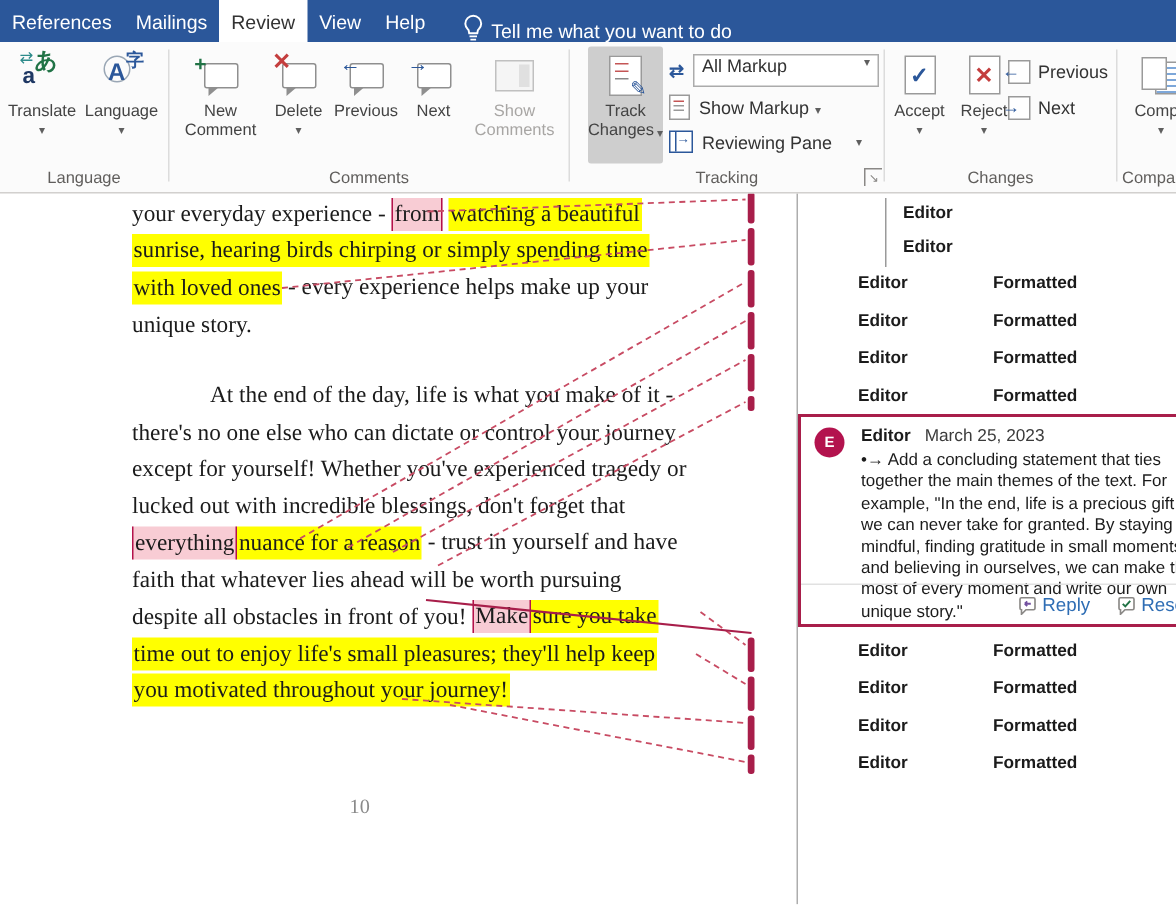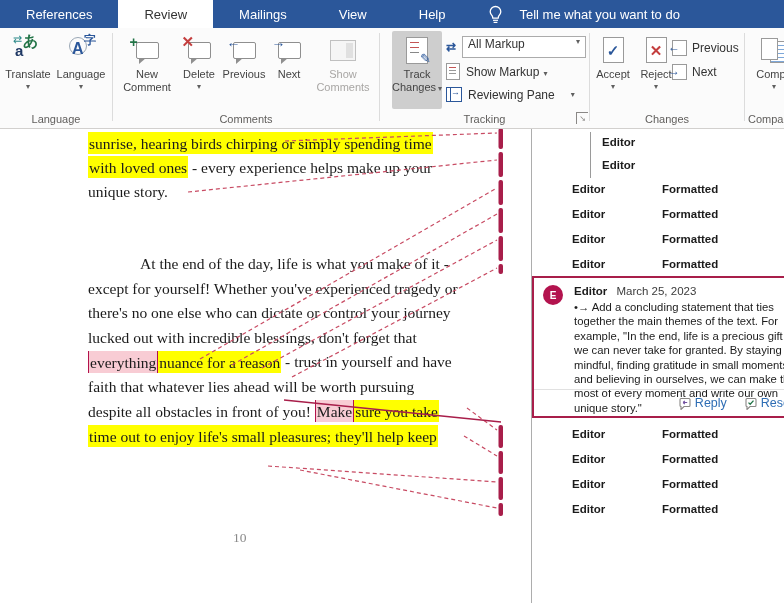--- a/index.html
+++ b/index.html
@@ -3,23 +3,23 @@
 <meta charset="utf-8">
 <style>
   html,body{margin:0;padding:0;background:#fff;}
   .screen{position:relative;width:784px;height:603px;overflow:hidden;background:#fff;
           font-family:"Liberation Sans",sans-serif;-webkit-font-smoothing:antialiased;}
 
   
   .tabbar{position:absolute;left:0;top:0;width:784px;height:28px;background:#2b579a;
           display:flex;align-items:stretch;z-index:11;color:#fff;font-size:13px;}
   .tabs{display:flex;align-items:stretch;}
-  .tab{display:flex;align-items:center;padding:0 26px;cursor:pointer;white-space:nowrap;}
+  .tab{display:flex;align-items:center;padding:0 8px;cursor:pointer;white-space:nowrap;}
   .tab.active{background:#fff;color:#333;}
-  .tellme{display:flex;align-items:center;gap:17px;padding:0 10px;margin-left:6px;}
+  .tellme{display:flex;align-items:flex-end;gap:5px;padding:0 10px;margin-left:6px;}
 
   
   .ribbon{position:absolute;left:0;top:28px;width:784px;height:100px;background:#fbfbfb;
           border-bottom:1px solid #d2d0ce;z-index:10;font-size:11px;color:#444;}
   .gsep{position:absolute;top:5px;height:88px;width:1px;background:#dcdcdc;}
   .grplabel{position:absolute;bottom:3px;text-align:center;color:#605e5c;font-size:11px;}
   .bigbtn{position:absolute;top:3px;height:78px;display:flex;flex-direction:column;align-items:center;
           justify-content:flex-start;text-align:center;line-height:13px;cursor:pointer;border-radius:2px;}
   .bigbtn .ic{height:30px;display:flex;align-items:center;justify-content:center;margin-top:4px;margin-bottom:3px;}
   .bigbtn.pressed{background:#cecece;}
@@ -125,22 +125,22 @@
   .overlay{position:absolute;left:0;top:128px;width:784px;height:475px;z-index:5;pointer-events:none;}
 </style>
 </head>
 <body>
 
 <div class="screen">
 
   <div class="tabbar">
     <div class="tabs">
         <div class="tab">References</div>
+        <div class="tab">Mailings</div>
         <div class="tab active">Review</div>
-        <div class="tab">Mailings</div>
         <div class="tab">View</div>
         <div class="tab">Help</div>
       </div>
     <div class="tellme">
       <svg width="15" height="19" viewBox="0 0 15 19">
         <path d="M7.5 1.5 a5.3 5.3 0 0 1 5.3 5.3 c0 2.2-1.4 3.2-2.2 4.3 l-0.4 2 h-5.4 l-0.4-2 c-0.8-1.1-2.2-2.1-2.2-4.3 a5.3 5.3 0 0 1 5.3-5.3 Z" fill="none" stroke="#ffffff" stroke-width="1.3"></path>
         <line x1="5" y1="15.3" x2="10" y2="15.3" stroke="#fff" stroke-width="1.2"></line>
         <line x1="5.6" y1="17.4" x2="9.4" y2="17.4" stroke="#fff" stroke-width="1.2"></line>
       </svg>
       <span>Tell me what you want to do</span>
@@ -291,33 +291,35 @@
           </span>
         </span>
       <span>Compa</span>
       <span class="dd"></span>
     </div>
     <div class="grplabel" style="left:748px;width:50px;text-align:left;">Compa</div>
   </div>
 
   <div class="docarea">
     <div class="para" id="para1">
+        <div class="line"><span>your everyday experience - </span><span class="hl-pink">from</span><span> </span><span class="hl-yellow">watching a beautiful</span></div>
         <div class="line"><span class="hl-yellow">sunrise, hearing birds chirping or simply spending time</span></div>
         <div class="line"><span class="hl-yellow">with loved ones</span><span> - every experience helps make up your</span></div>
         <div class="line"><span>unique story.</span></div>
       </div>
     <div class="para" id="para2">
         <div class="line"><span>At the end of the day, life is what you make of it -</span></div>
+        <div class="line"><span>there's no one else who can dictate or control your journey</span></div>
         <div class="line"><span>except for yourself! Whether you've experienced tragedy or</span></div>
-        <div class="line"><span>there's no one else who can dictate or control your journey</span></div>
         <div class="line"><span>lucked out with incredible blessings, don't forget that</span></div>
         <div class="line"><span class="hl-pink">everything</span><span class="hl-yellow">nuance for a reason</span><span> - trust in yourself and have</span></div>
         <div class="line"><span>faith that whatever lies ahead will be worth pursuing</span></div>
         <div class="line"><span>despite all obstacles in front of you! </span><span class="hl-pink">Make</span><span class="hl-yellow">sure you take</span></div>
         <div class="line"><span class="hl-yellow">time out to enjoy life's small pleasures; they'll help keep</span></div>
+        <div class="line"><span class="hl-yellow">you motivated throughout your journey!</span></div>
       </div>
     <div class="pagenum">10</div>
   </div>
 
   <div class="panel">
     <div class="rowgrp" id="clippedRows">
         <div class="rev-row">
           <span class="rauthor">Editor</span>
           <span class="rchange">Add some nuance to the</span>
           <span class="rcaret"></span>

